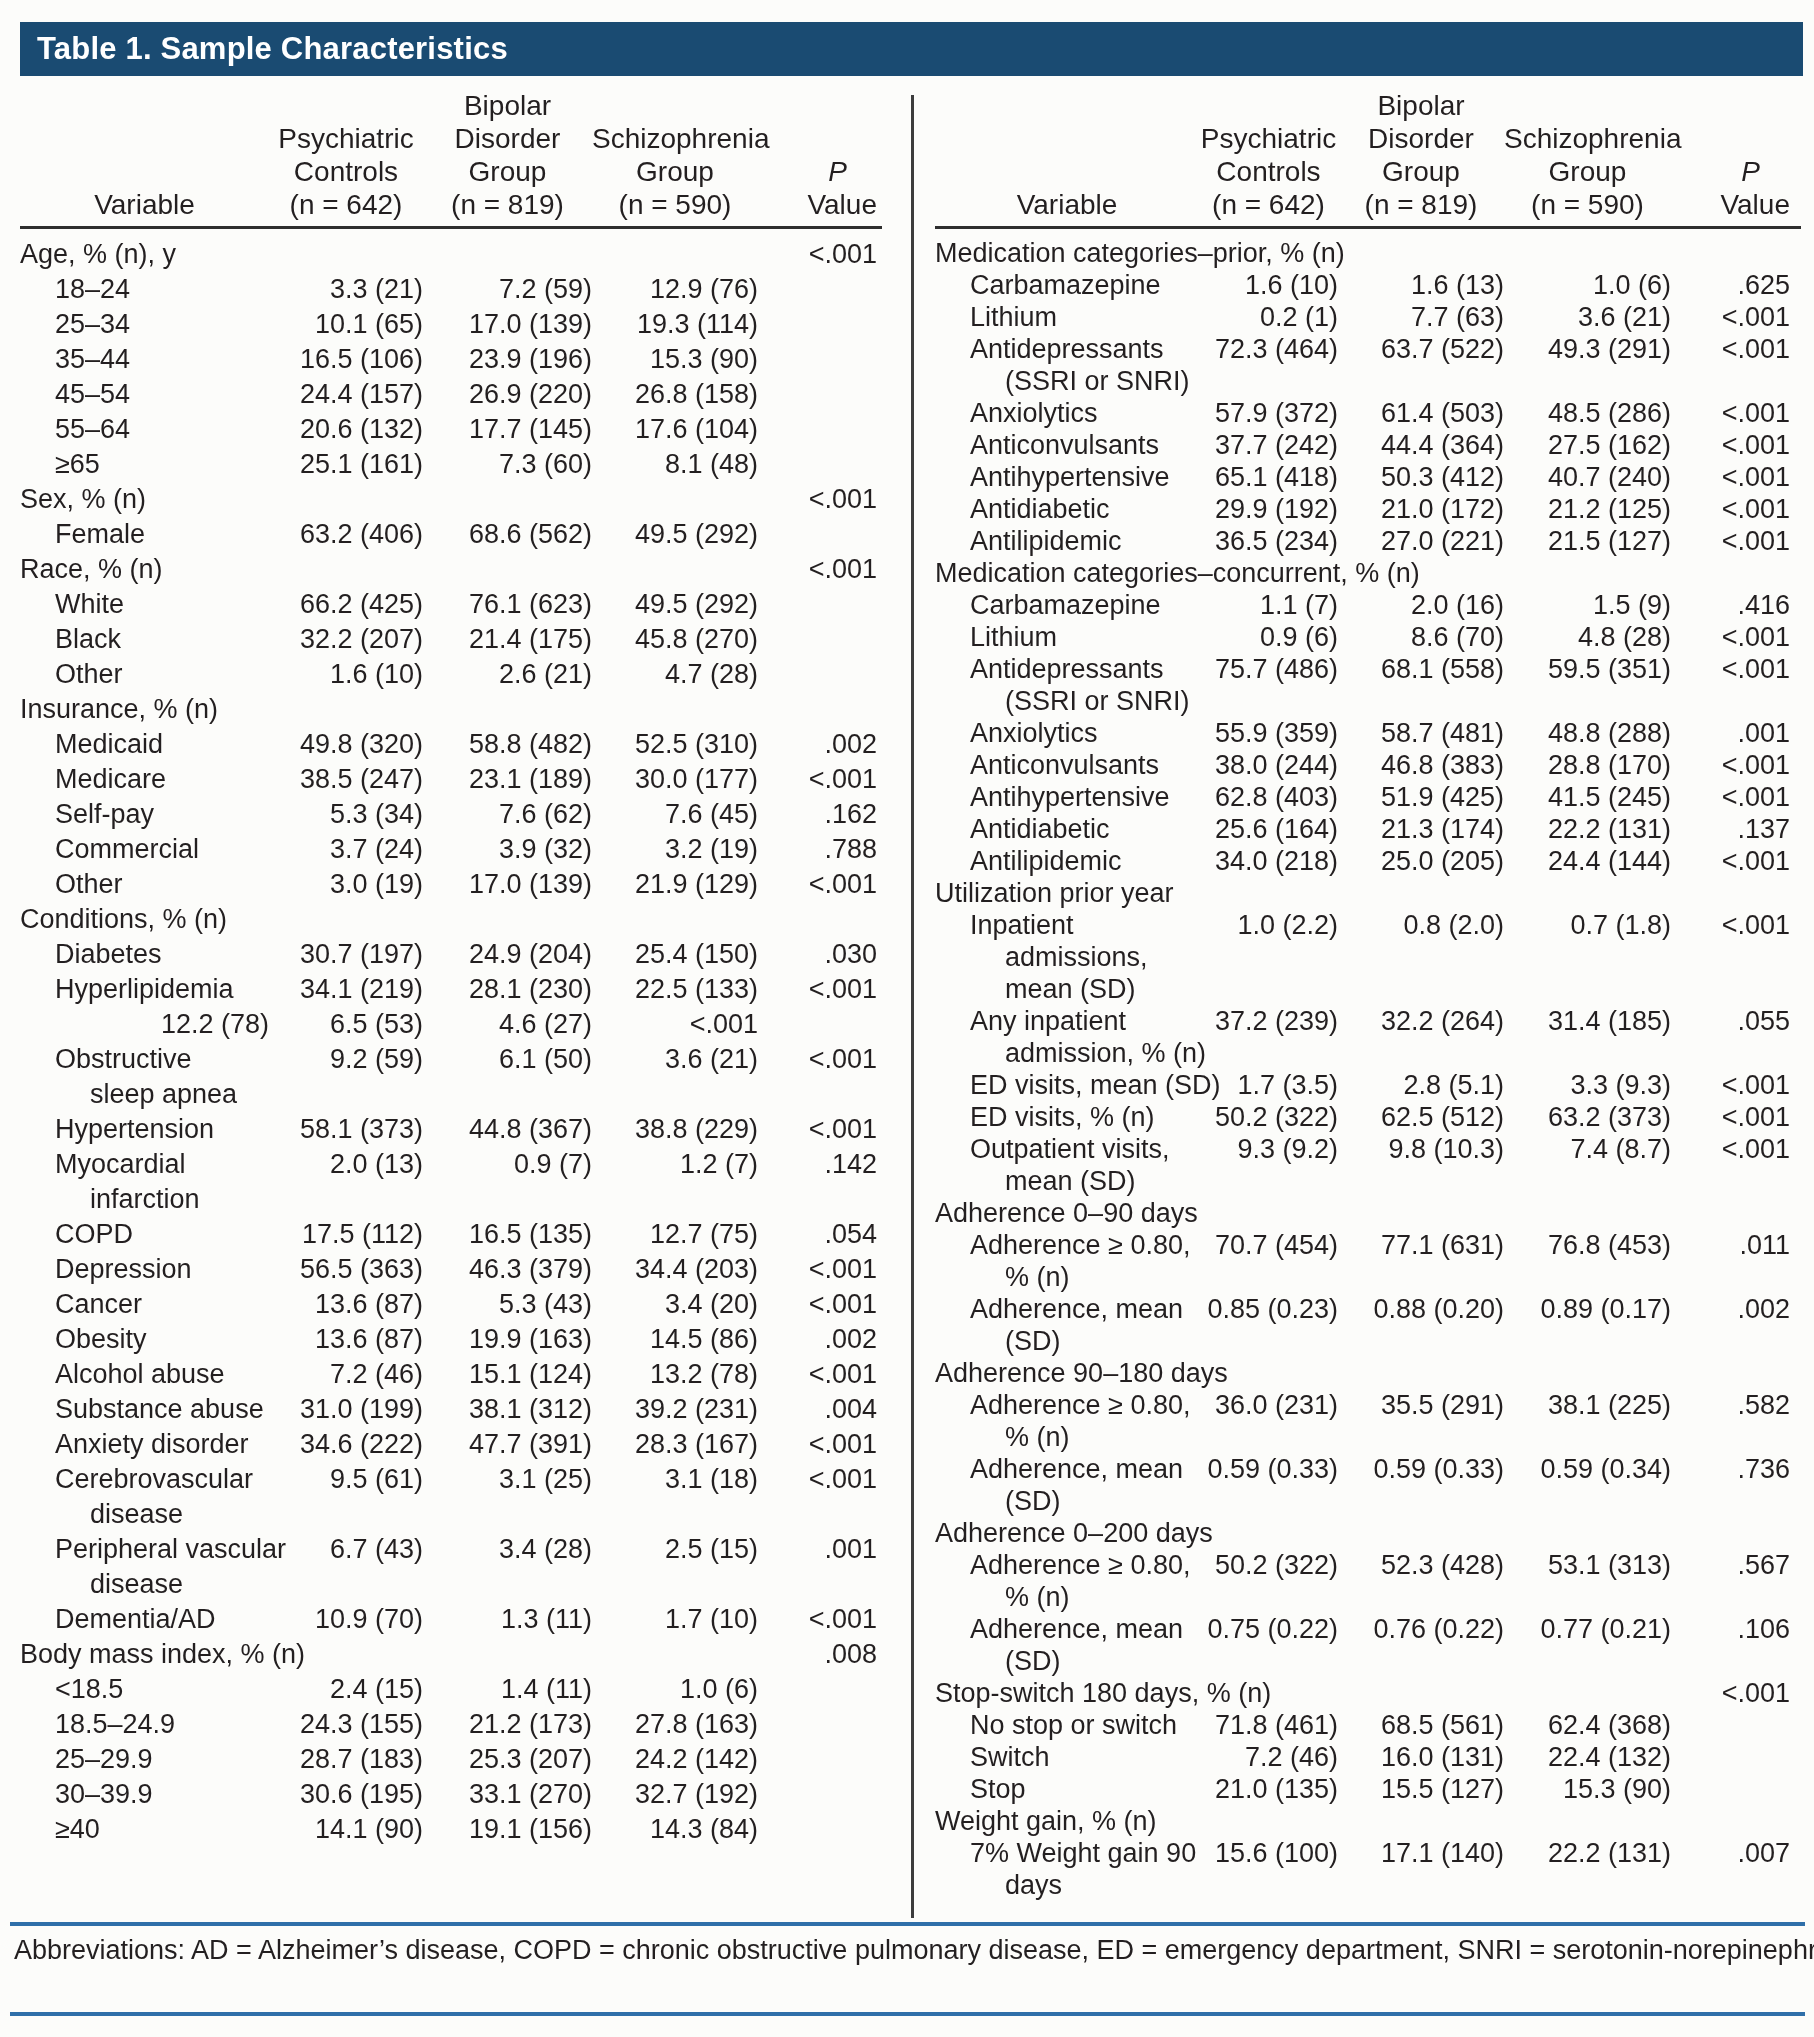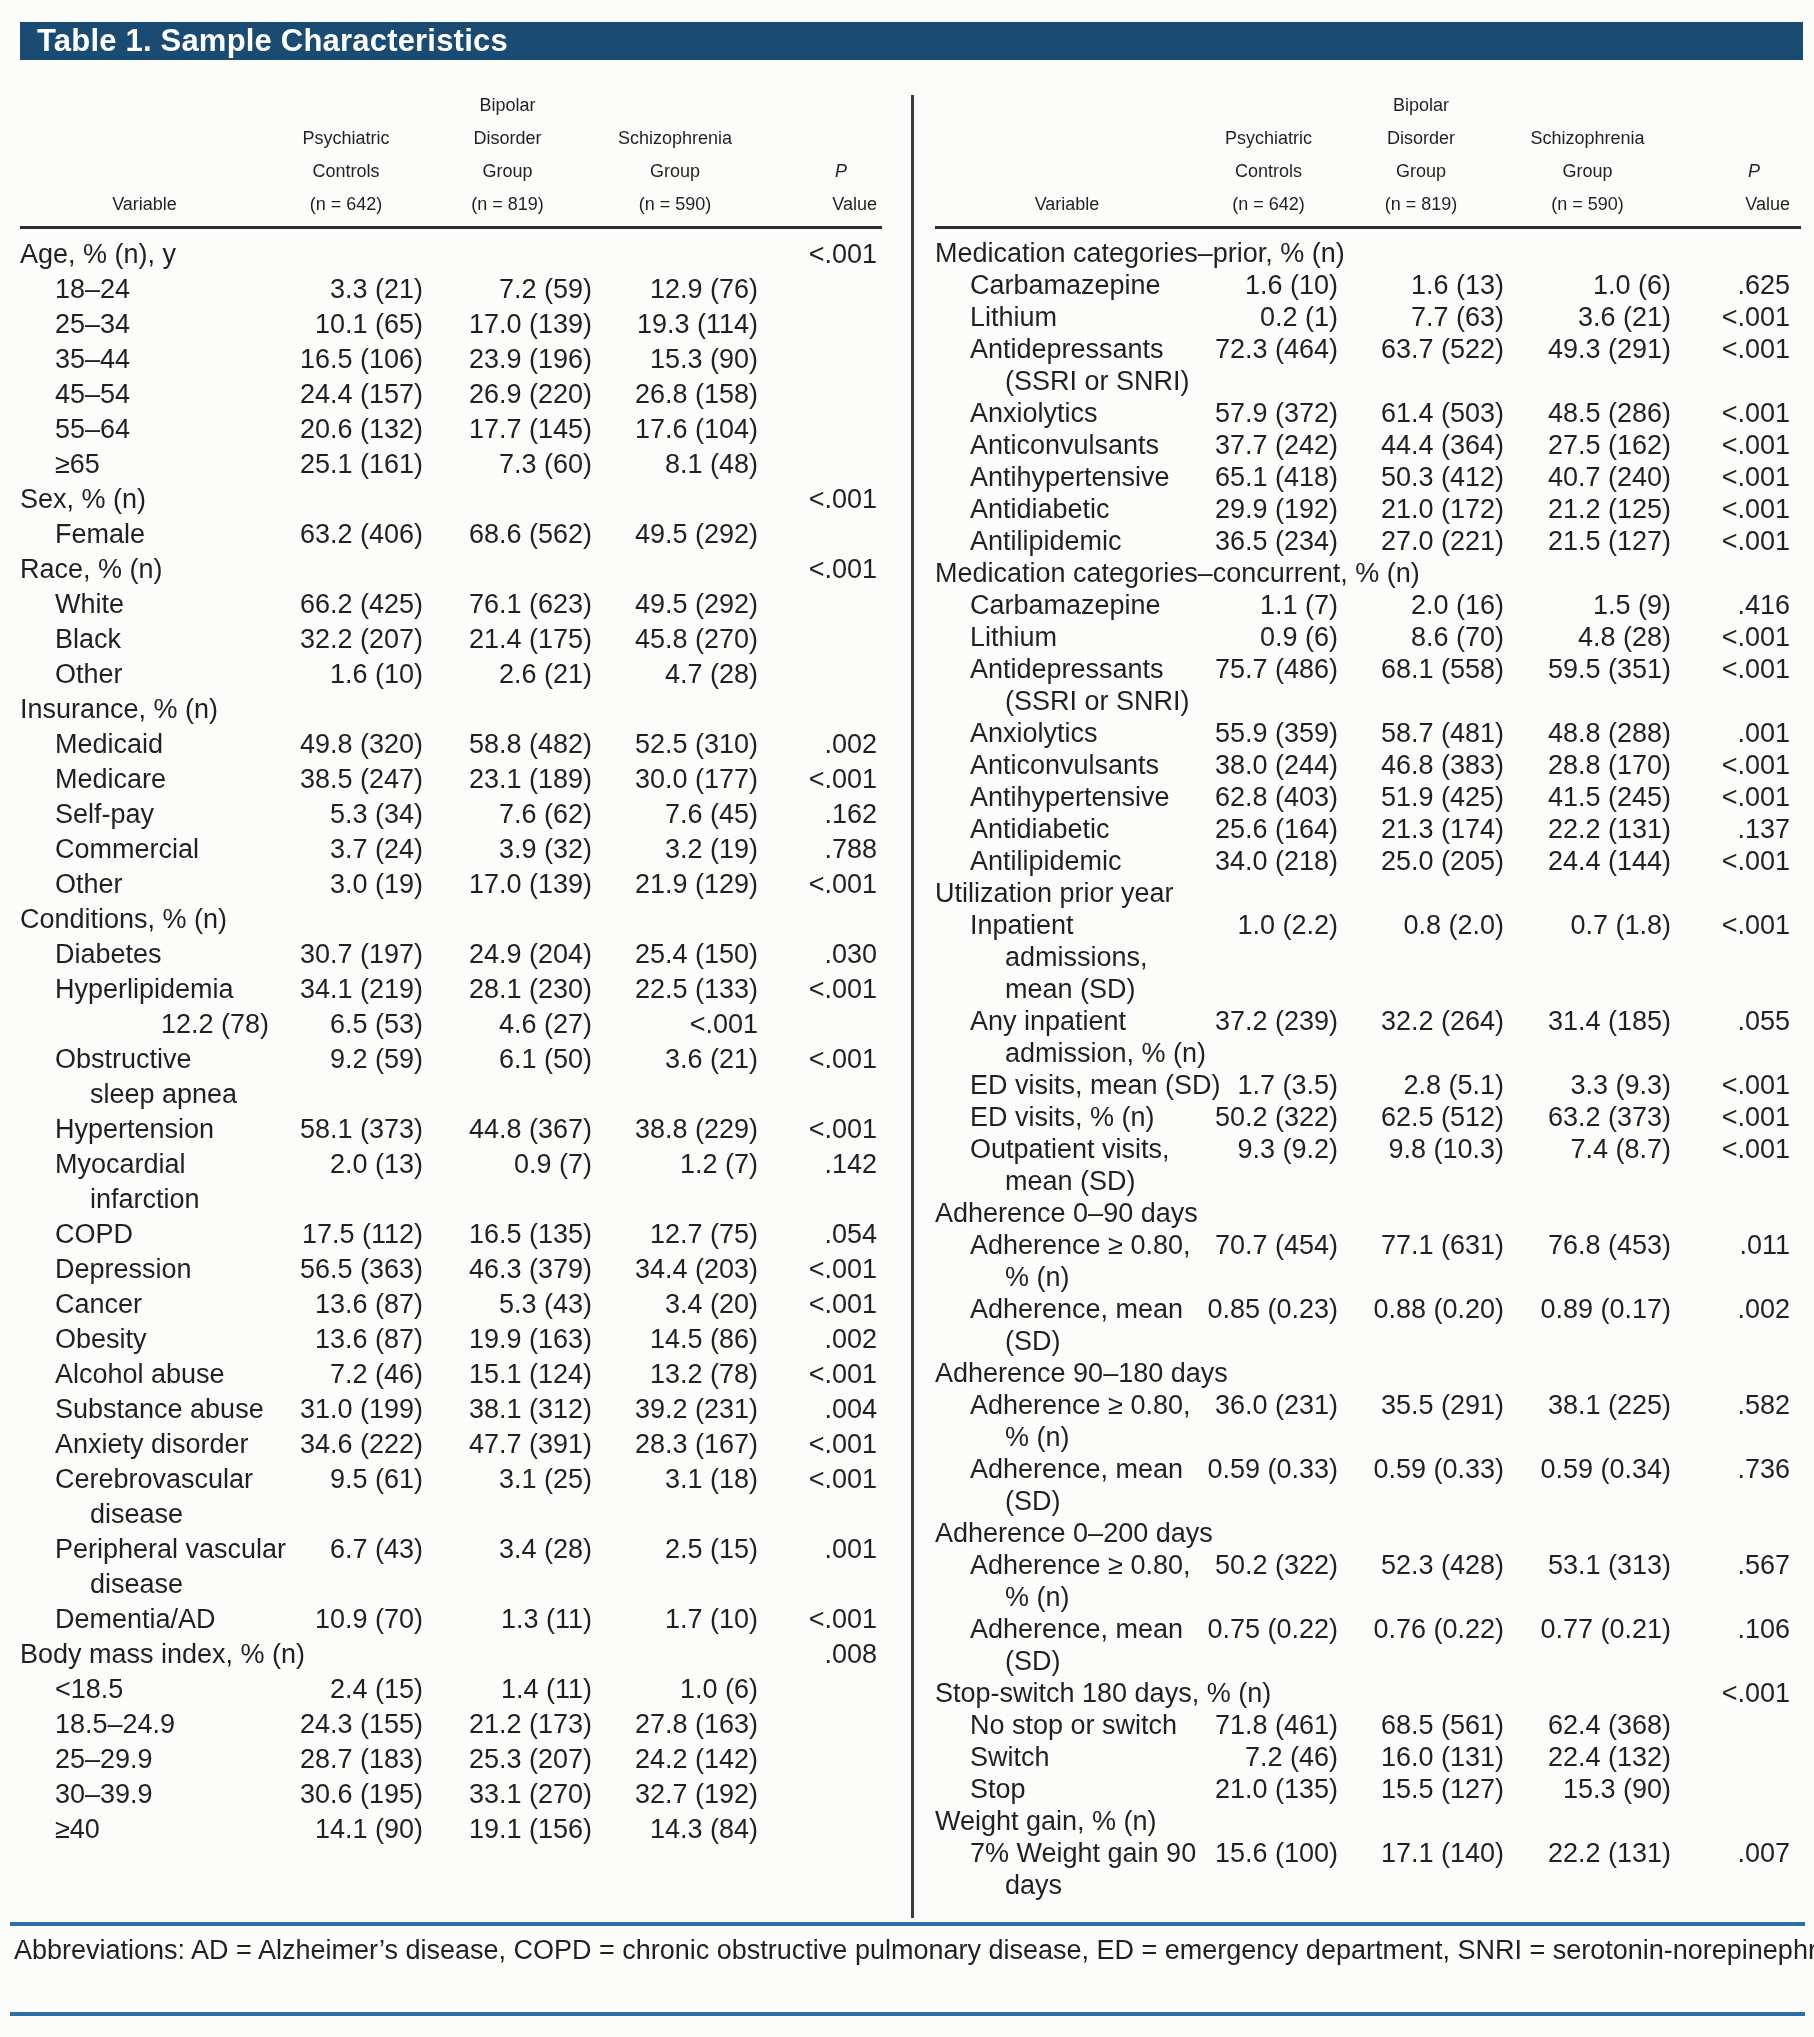--- a/index.html
+++ b/index.html
@@ -1,29 +1,29 @@
 <!DOCTYPE html>
 <html><head>
 <meta charset="utf-8">
 <style>
   html,body{margin:0;padding:0;background:#fff;}
   .page{position:relative;width:1815px;height:2038px;background:#fcfcfa;
         font-family:"Liberation Sans",sans-serif;color:#231f20;overflow:hidden;}
-  .title-bar{position:absolute;left:20px;top:22px;width:1783px;height:38px;
+  .title-bar{position:absolute;left:20px;top:22px;width:1783px;height:54px;
         display:flex;align-items:center;padding-left:17px;box-sizing:border-box;}
   .title-text{color:#ffffff;font-weight:bold;font-size:31px;letter-spacing:0.2px;}
   .half{position:absolute;top:88px;}
   #left-table{left:20px;width:862px;}
   #right-table{left:935px;width:866px;}
   .vdivider{position:absolute;left:911px;top:95px;width:3px;height:1823px;background:#3c3c3c;}
   .thead{display:grid;align-items:end;height:141px;box-sizing:border-box;
          border-bottom:3px solid #2e2e2e;padding-bottom:5px;}
   #left-table .thead,#left-table .trow{grid-template-columns:249px 154px 169px 166px 119px;}
   #right-table .thead,#right-table .trow{grid-template-columns:264px 139px 166px 167px 119px;}
-  .h{line-height:33px;font-size:18px;text-align:center;white-space:nowrap;}
+  .h{line-height:33px;font-size:28px;text-align:center;white-space:nowrap;}
   .h.var{text-align:center;}
   .h.pcol{text-align:right;}
   .h .pit{font-style:italic;padding-right:30px;}
   .rows{padding-top:8px;}
   .trow{display:grid;align-items:start;}
   #left-table .rows .trow div{line-height:35px;}
   #right-table .rows .trow div{line-height:32px;}
   .lab{white-space:nowrap;font-size:27px;}
   .num{text-align:right;font-size:27px;white-space:nowrap;}
   .l0{padding-left:0;}

